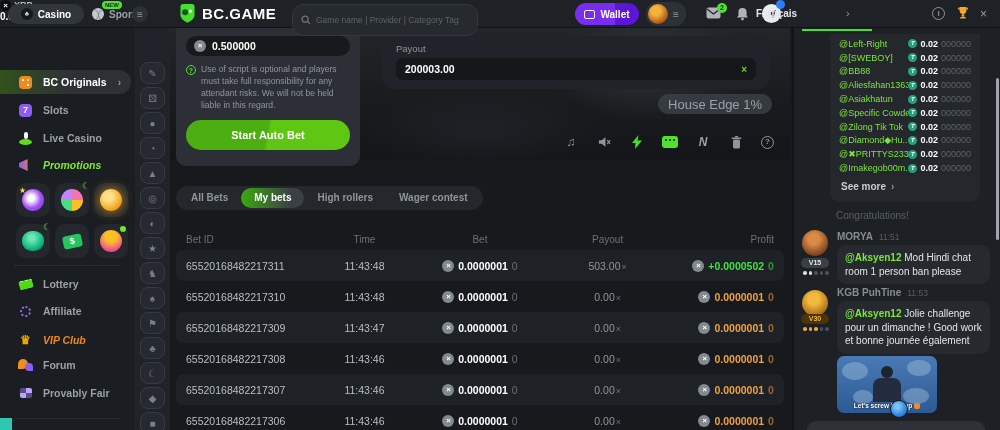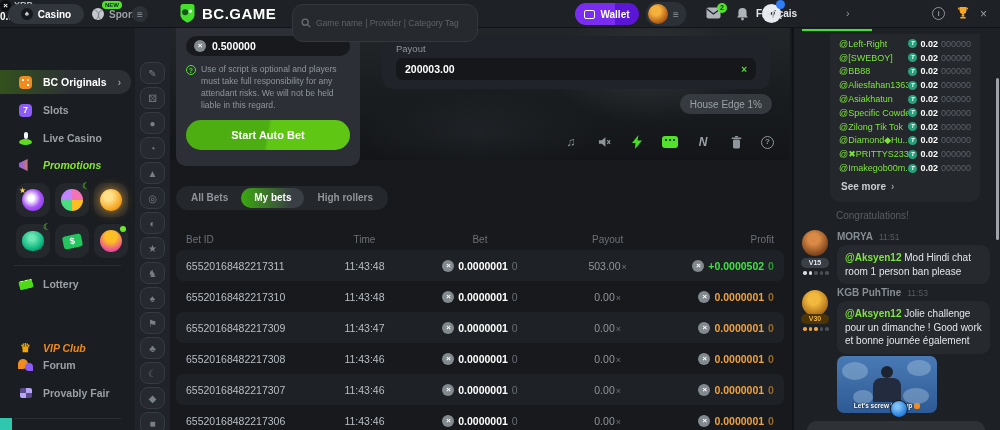--- a/index.html
+++ b/index.html
@@ -14,21 +14,21 @@
 .spade::before{content:"\2660"}
 .sports{left:92px;top:4px;height:20px;color:#9aa0a6;font-size:10px;font-weight:bold}
 .ball{width:12px;height:12px;border-radius:50%;background:#c3c8cd;position:relative;overflow:hidden}
 .ball::before,.ball::after{content:"";position:absolute;border:1px solid #7e858c;border-radius:50%;width:10px;height:10px}
 .ball::before{left:-5px;top:1px}.ball::after{left:6px;top:1px}
 .newbadge{position:absolute;top:-3px;left:10px;background:#52e22c;color:#123;font-size:6px;font-weight:bold;padding:0 3px;border-radius:4px;line-height:8px}
 .menu-btn{left:132px;top:6px;width:16px;height:16px;background:#2c3137;border-radius:4px;color:#8f959b;font-size:10px;justify-content:center}
 .menu-btn::before{content:"\2261"}
 .logo{left:178px;top:3px;gap:6px}
 .logo-txt{color:#fff;font-size:15px;font-weight:bold;letter-spacing:.5px}
-.search{left:292px;top:4px;width:186px;height:38px;background:#26292e;border:1px solid #33383e;border-radius:10px;padding:0 8px;gap:5px}
+.search{left:292px;top:4px;width:186px;height:32px;background:#26292e;border:1px solid #33383e;border-radius:10px;padding:0 8px;gap:5px}
 .search input{background:transparent;border:0;outline:0;color:#8f959b;font-size:8.5px;width:150px;font-family:"Liberation Sans",sans-serif}
 .search input::placeholder{color:#5d646b}
 .bal{left:506px;top:2px;display:flex;flex-direction:column;line-height:11px}
 .balrow{display:flex;align-items:center;gap:3px;color:#b9bfc5;font-size:9px;font-weight:bold}
 .xrp{width:11px;height:11px;border-radius:50%;background:#0b0d10;color:#fff;font-size:8px;font-weight:bold;text-align:center;line-height:11px}
 .xrp::before{content:"\00d7"}
 .carat{color:#8f959b;font-size:7px}.carat::before{content:"\25be"}
 .balval{color:#fff;font-size:10px;font-weight:bold}
 .wallet{left:575px;top:3px;width:64px;height:22px;border-radius:11px;justify-content:center;
   background:linear-gradient(90deg,#7a2df0 0 62%,#5b15d4 62% 100%);color:#fff;font-size:10px;font-weight:bold}
@@ -100,21 +100,21 @@
 .qmark::before{content:"?"}
 .startbtn{margin:9px 10px 0;height:30px;border-radius:15px;border:0;width:164px;cursor:pointer;
   background:linear-gradient(100deg,#4cae10 49%,#5fc614 51%);color:#fff;font-size:11px;font-weight:bold;font-family:"Liberation Sans",sans-serif}
 .paypanel{position:absolute;left:212px;right:20px;top:8px;height:53px;background:#202329;border-radius:12px;display:flex;padding:7px 14px;gap:24px;z-index:2}
 .paycol{flex:1;display:flex;flex-direction:column;gap:4px}
 .paylbl{font-size:9.5px;color:#8f959b}
 .payin{height:22px;background:#15171b;border-radius:7px;display:flex;align-items:center;padding:0 9px;justify-content:space-between}
 .payin b{color:#fff;font-size:10.5px}
 .gsuf{color:#52e22c;font-size:10px;font-weight:bold}
 .hedge{position:absolute;right:18px;top:66px;height:20px;border-radius:10px;background:rgba(62,67,73,.78);
-  color:#9aa0a6;font-size:10px;display:flex;align-items:center;padding:0 10px;z-index:2}
+  color:#9aa0a6;font-size:13px;display:flex;align-items:center;padding:0 10px;z-index:2}
 .toolrow{position:absolute;right:16px;top:106px;display:flex;gap:17px;align-items:center;z-index:2}
 .tool{color:#8f959b;font-size:12px;cursor:pointer;display:flex;align-items:center;justify-content:center;width:16px;height:16px}
 .kbd{width:17px;height:12px;border-radius:3px;background:#52e22c;
   background-image:radial-gradient(circle 1px at 4px 4px,#1b4d10 95%,transparent),radial-gradient(circle 1px at 8px 4px,#1b4d10 95%,transparent),radial-gradient(circle 1px at 12px 4px,#1b4d10 95%,transparent),linear-gradient(#52e22c,#52e22c)}
 .ncurve{font-style:italic;font-weight:bold;color:#9aa0a6;font-size:12px}
 .helpc{width:13px;height:13px;border:1.2px solid #8f959b;border-radius:50%;font-size:8px;color:#8f959b;text-align:center;line-height:12px;font-weight:bold}
 
 .tabs{position:absolute;left:6px;top:158px;height:24px;display:inline-flex;align-items:center;background:#24272c;border-radius:12px;padding:2px;z-index:2}
 .tab{padding:0 13px;height:20px;line-height:20px;border-radius:10px;font-size:10px;font-weight:bold;color:#8f959b;cursor:pointer;white-space:nowrap}
 .tab.active{background:linear-gradient(90deg,#3ba90f,#3a3f45 80%);color:#fff}
@@ -302,21 +302,27 @@
   </div>
 
   <div class="sdiv" style="top:237px"></div>
 
   <div class="nav-row" style="top:244px">
     <span class="ic16">
         <span class="ticket"></span>
       </span>
     <span>Lottery</span>
   </div>
-  <div class="nav-row" style="top:308px">
+  <div class="nav-row" style="top:271px">
+    <span class="ic16">
+        <span class="aff"></span>
+      </span>
+    <span>Affiliate</span>
+  </div>
+  <div class="nav-row" style="top:300px">
     <span class="ic16 crown"></span>
     <span class="vip-lbl">VIP Club</span>
   </div>
   <div class="nav-row" style="top:325px">
     <span class="ic16">
         <span class="forum"></span>
       </span>
     <span>Forum</span>
   </div>
   <div class="nav-row" style="top:353px">
@@ -431,20 +437,21 @@
           <rect x="3.8" y="0" width="3.4" height="1.6" rx=".8" fill="#8f959b"></rect>
         </svg>
     </span>
     <span class="tool helpc">?</span>
   </div>
 
   <div class="tabs">
     <span class="tab">All Bets</span>
     <span class="tab active">My bets</span>
     <span class="tab">High rollers</span>
+    <span class="tab">Wager contest</span>
   </div>
 
   <div class="tbl">
     <div class="thead">
       <span class="c0">Bet ID</span>
       <span class="c1">Time</span>
       <span class="c2">Bet</span>
       <span class="c3">Payout</span>
       <span class="c4">Profit</span>
     </div>

